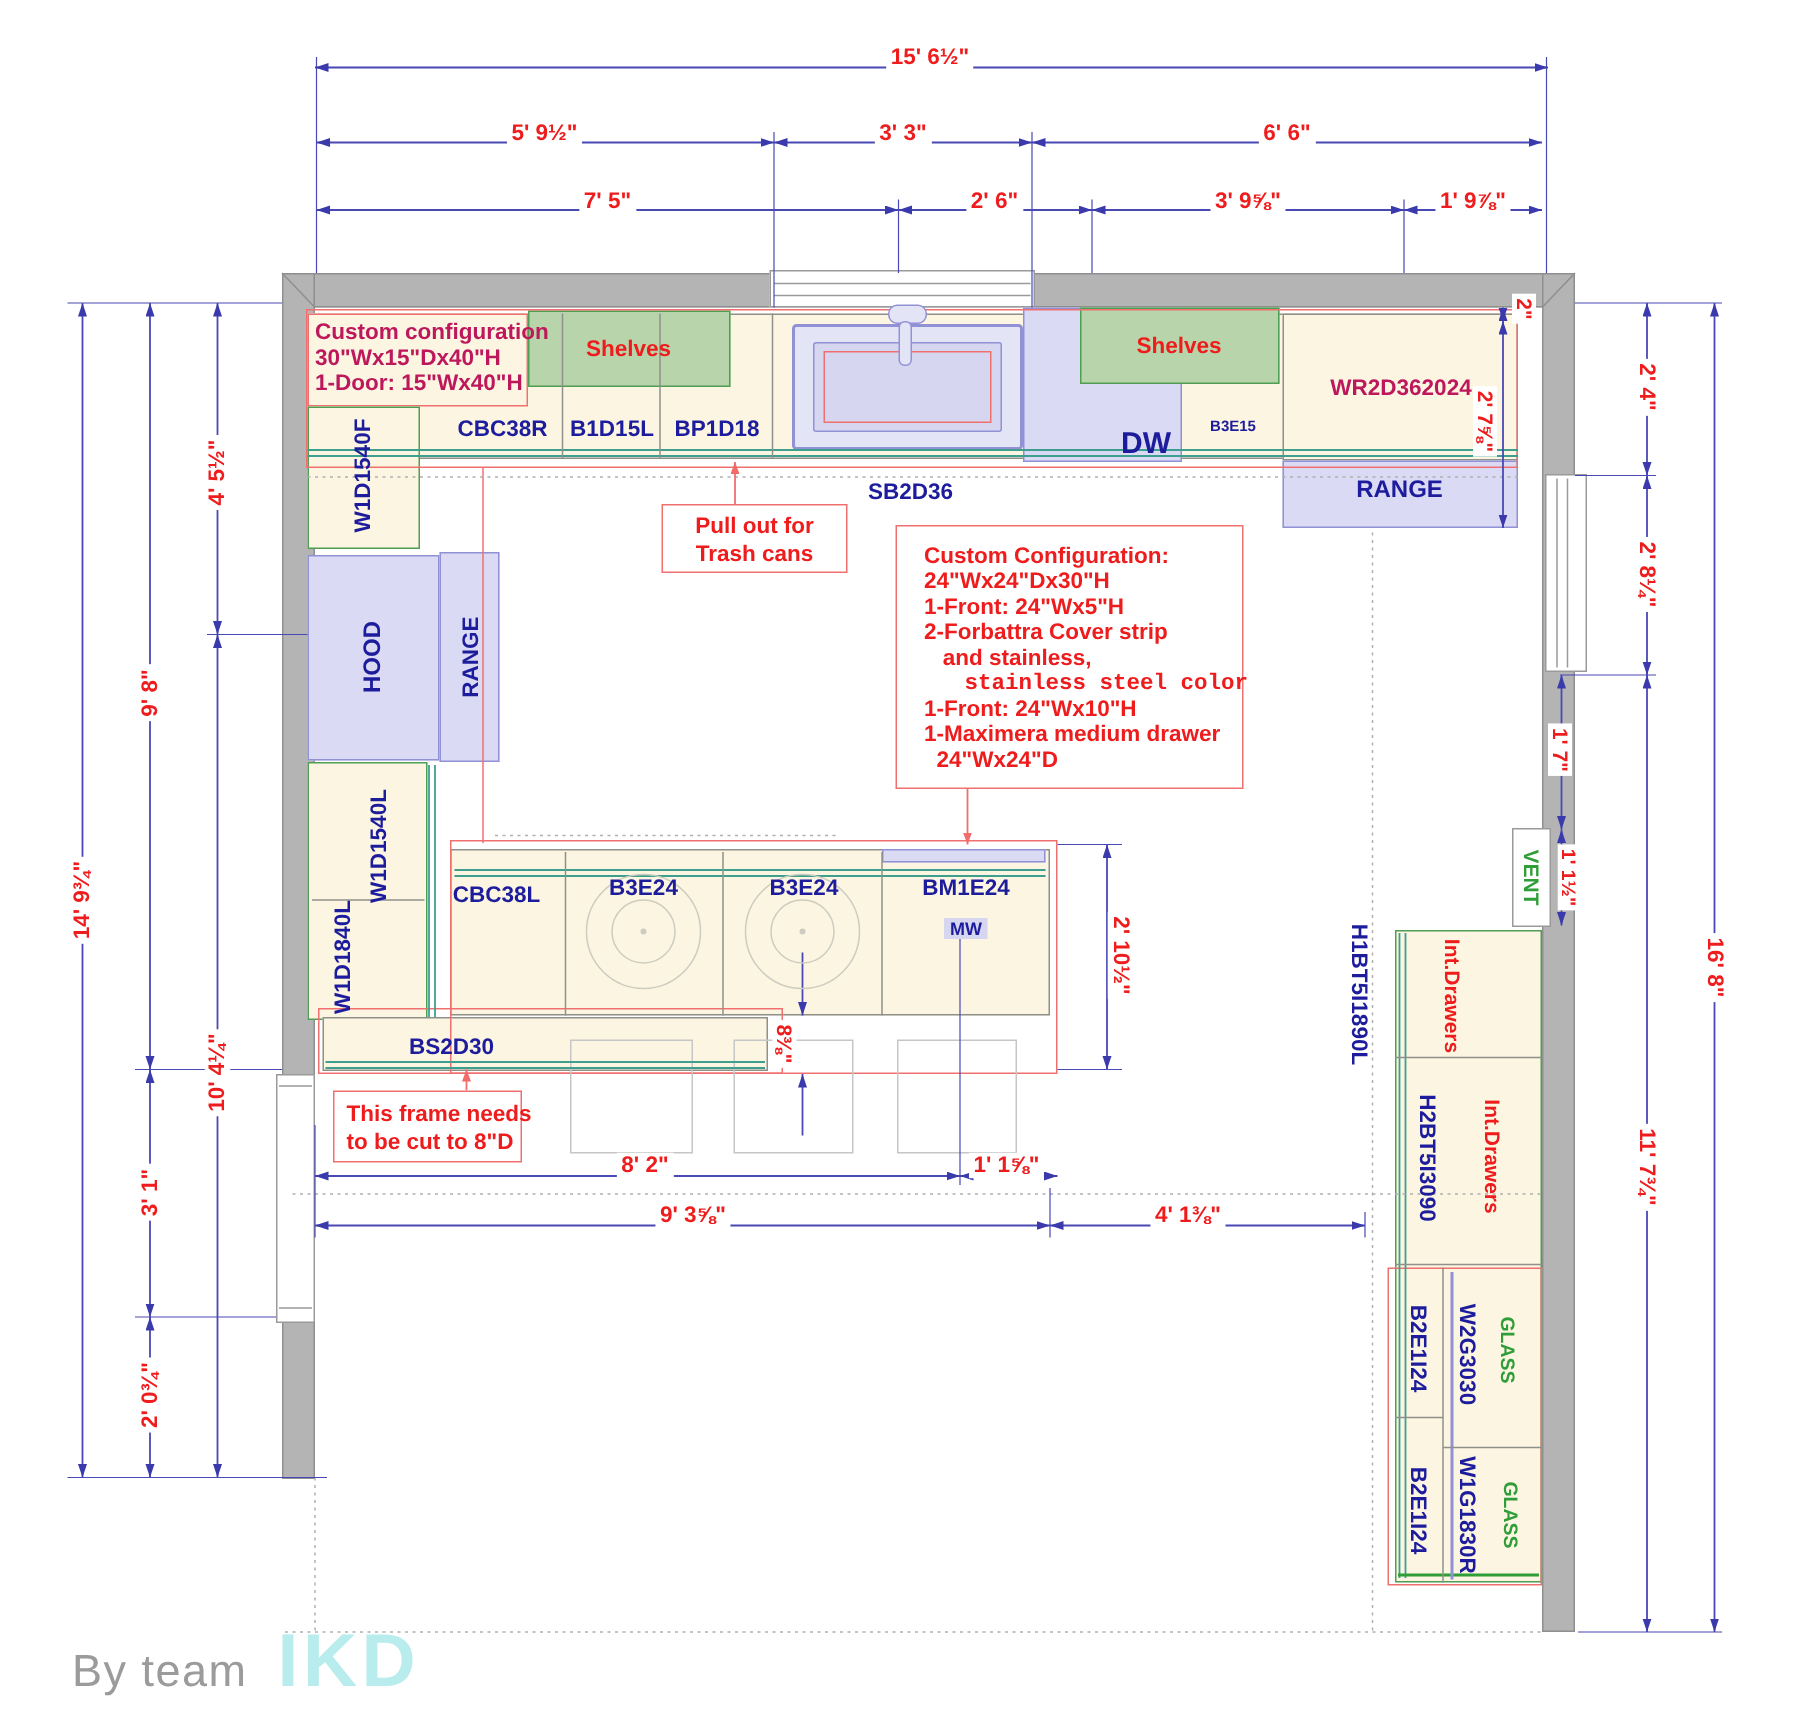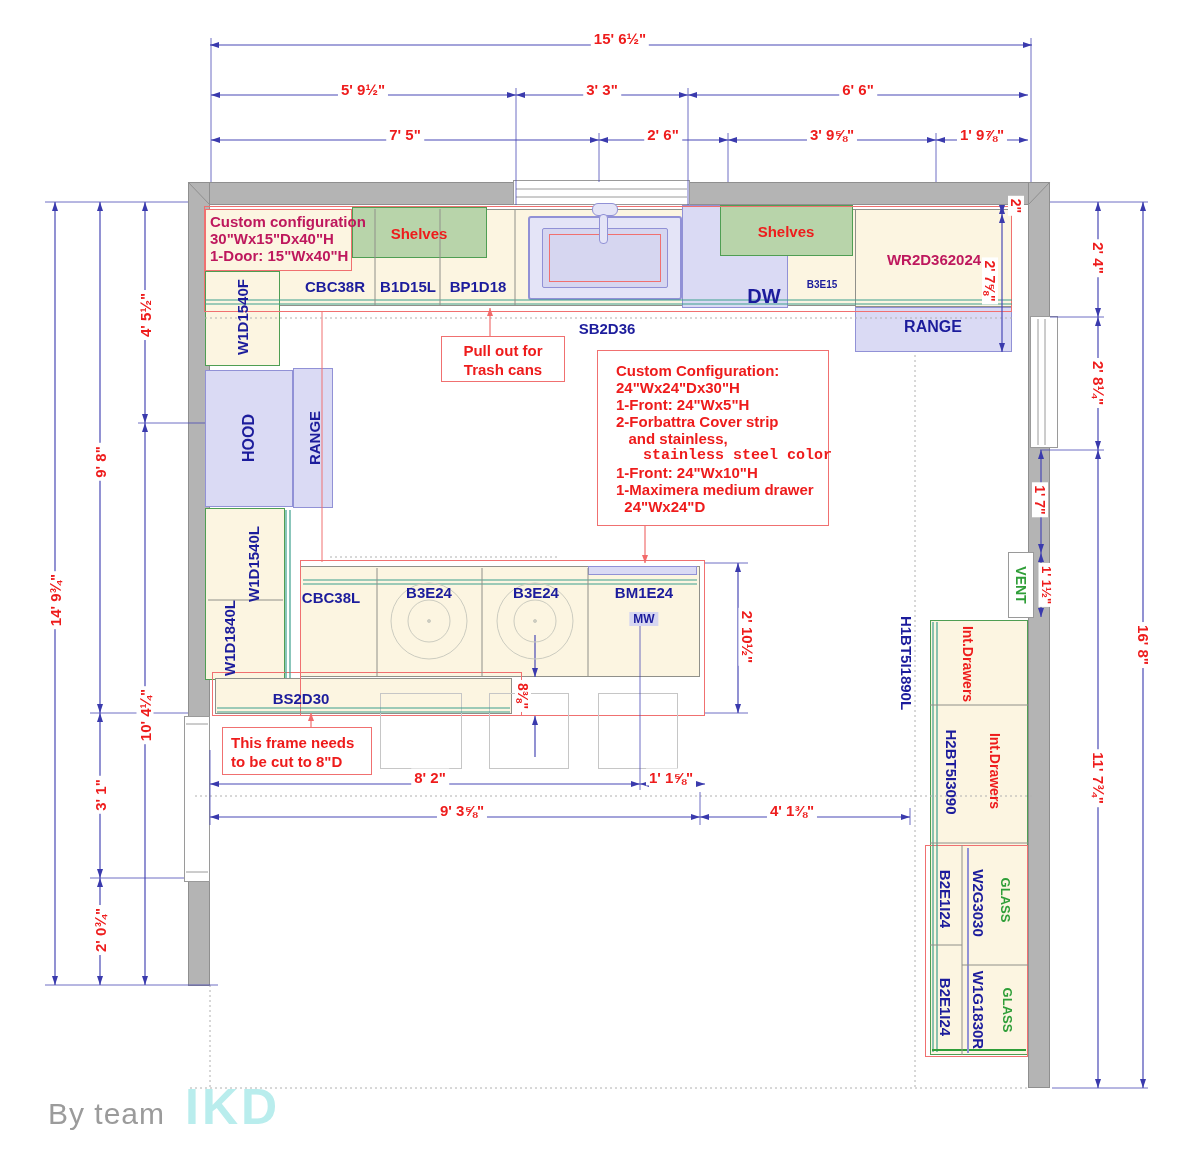--- a/index.html
+++ b/index.html
@@ -243,21 +243,21 @@
         <div class="ln" style="line-height: 17px;">Custom Configuration:</div>
         <div class="ln" style="line-height: 17px;">24"Wx24"Dx30"H</div>
         <div class="ln" style="line-height: 17px;">1-Front: 24"Wx5"H</div>
         <div class="ln" style="line-height: 17px;">2-Forbattra Cover strip</div>
         <div class="ln" style="line-height: 17px;">   and stainless,</div>
         <div class="ln" style="line-height: 17px; font-family: Liberation Mono, monospace;">   stainless steel color</div>
         <div class="ln" style="line-height: 17px;">1-Front: 24"Wx10"H</div>
         <div class="ln" style="line-height: 17px;">1-Maximera medium drawer</div>
         <div class="ln" style="line-height: 17px;">  24"Wx24"D</div>
       </div>
-      <div class="ann" style="left: 222px; top: 727px; width: 150px; height: 48px; padding: 5px 8px; color: rgb(238, 28, 28); font-size: 15px; font-weight: 700; border: 1px solid rgb(240, 112, 112); background: rgb(255, 255, 255);">
+      <div class="ann" style="left: 222px; top: 727px; width: 126px; height: 48px; padding: 5px 8px; color: rgb(238, 28, 28); font-size: 15px; font-weight: 700; border: 1px solid rgb(240, 112, 112); background: rgb(255, 255, 255);">
         <div class="ln" style="line-height: 19px;">This frame needs</div>
         <div class="ln" style="line-height: 19px;">to be cut to 8"D</div>
       </div>
     </div>
   <div id="credit">
     <span class="by">By team</span>
     <span class="ikd">IKD</span>
   </div>
 </div>
 

